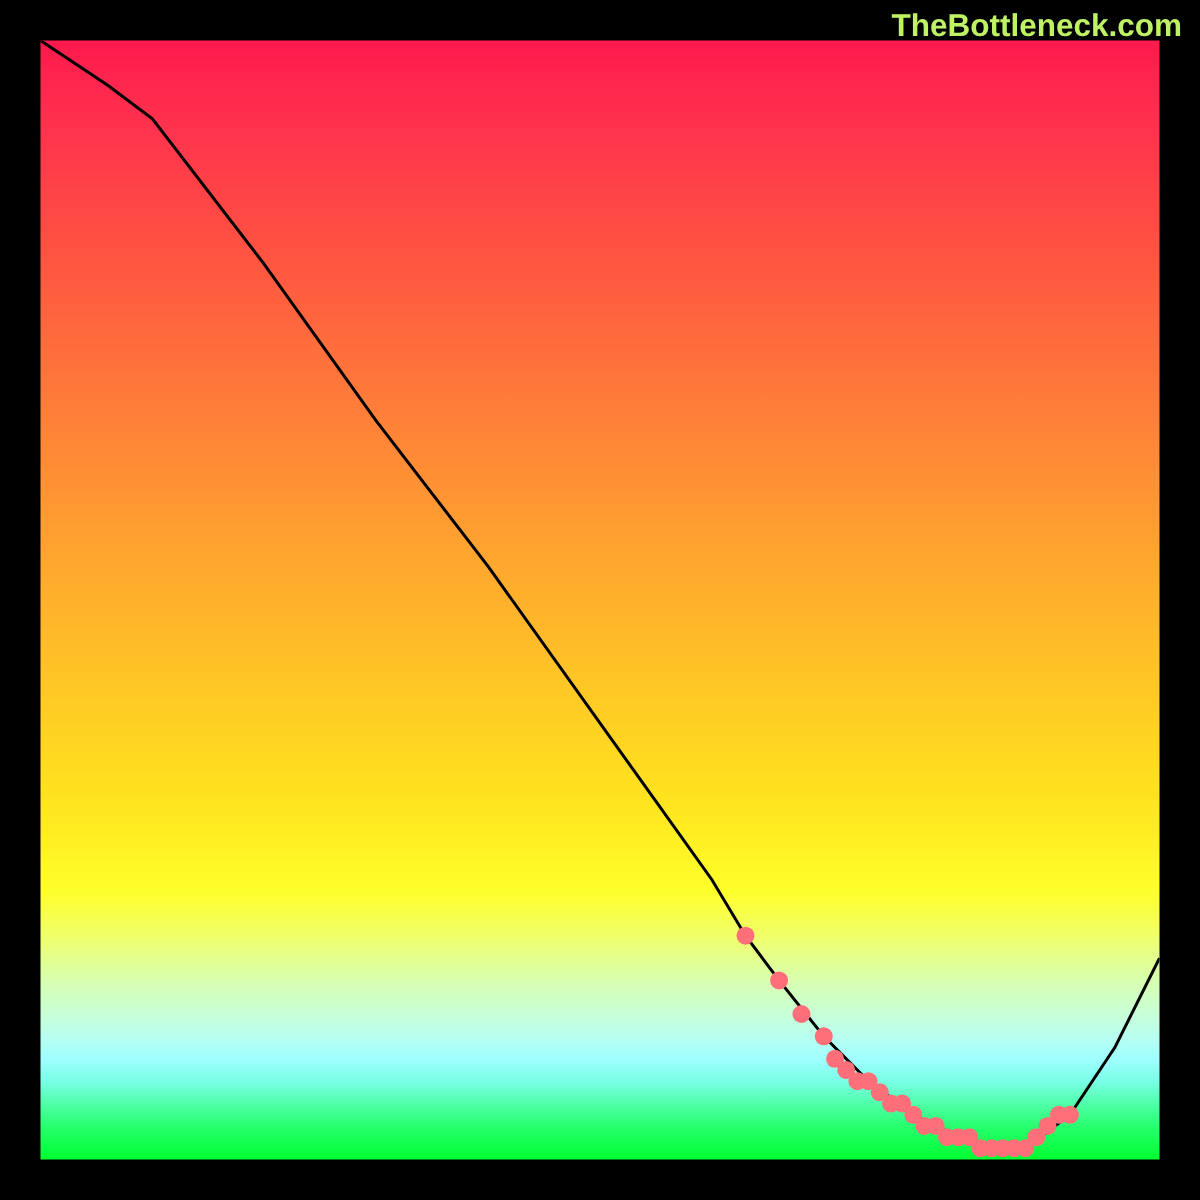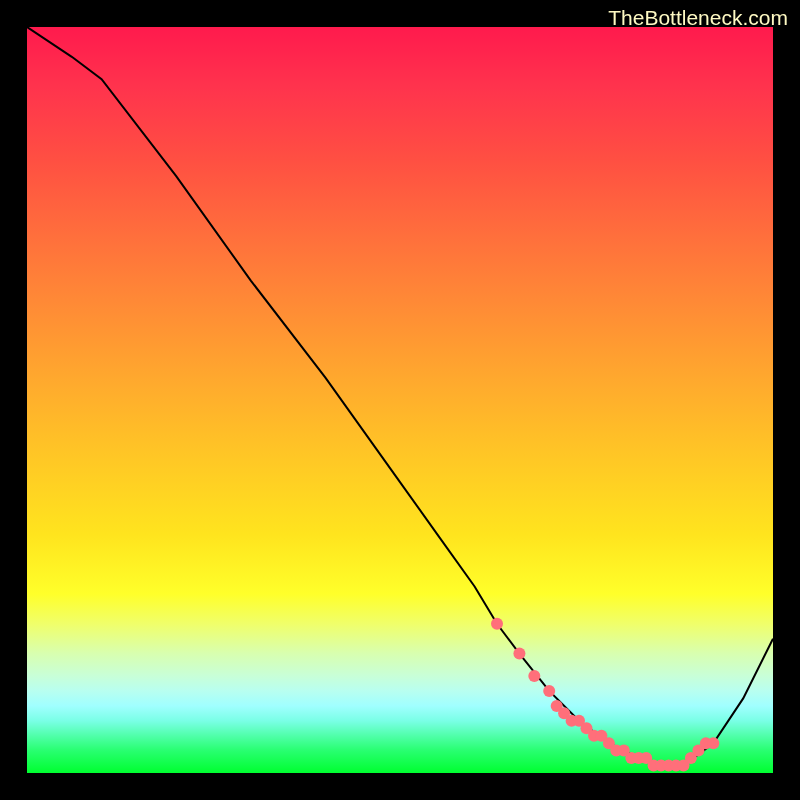--- a/index.html
+++ b/index.html
@@ -8,23 +8,23 @@
     height: 800px;
     background: #000;
     position: relative;
     font-family: Arial, sans-serif;
     overflow: hidden;
   }
   .attribution {
     position: absolute;
     top: 6px;
     right: 12px;
-    color: #fef9c3;
+    color: #bef264;
     font-size: 21px;
-    font-weight: 400;
+    font-weight: 700;
     z-index: 10;
   }
   .plot-area {
     position: absolute;
     left: 27px;
     top: 27px;
     width: 746px;
     height: 746px;
     background: linear-gradient(to bottom,
       #ff1a4d 0%,

